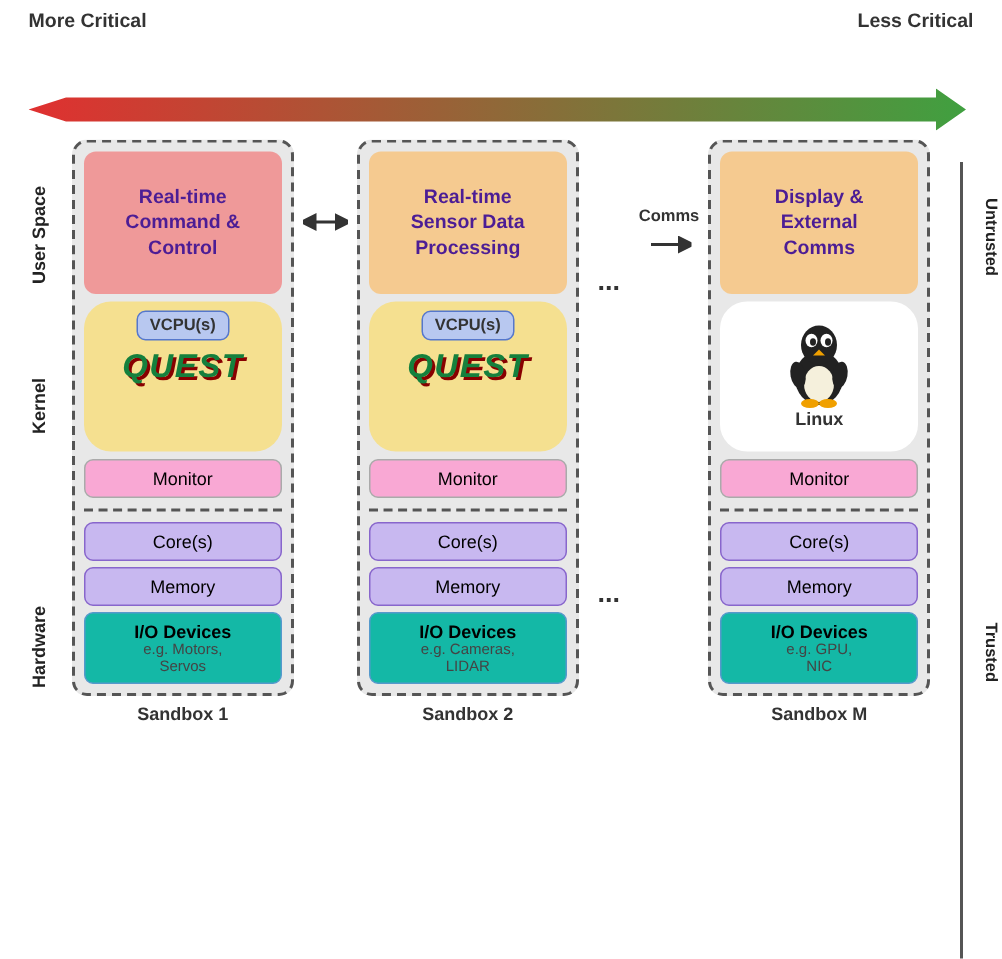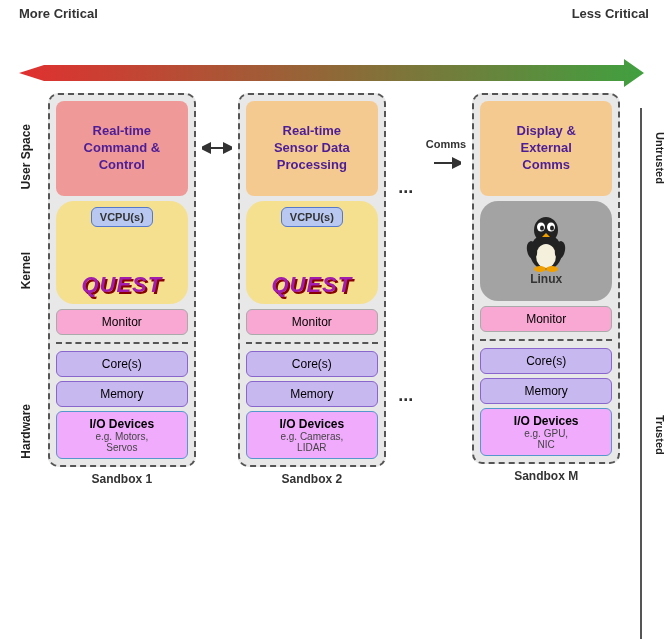--- a/index.html
+++ b/index.html
@@ -60,26 +60,25 @@
       border-radius: 6px;
       padding: 3px 8px;
       font-size: 11px;
       font-weight: bold;
       color: #333;
     }
 
     .quest-text {
       font-size: 22px;
       font-weight: 900;
-      color: #a21caf;
+      color: #15803d;
       font-style: italic;
       font-family: 'Arial Black', Arial, sans-serif;
       text-shadow: 2px 2px 0 #880000;
       letter-spacing: 1px;
-      margin-top: 41px;
     }
 
     .linux-container {
       display: flex;
       flex-direction: column;
       align-items: center;
       justify-content: center;
     }
 
     .linux-label {
@@ -117,21 +116,21 @@
       background: #c8b8f0;
       border: 1.5px solid #8866cc;
       border-radius: 6px;
       padding: 5px 6px;
       text-align: center;
       font-size: 12px;
       width: 100%;
     }
 
     .hw-box.io {
-      background: #f0abfc;
+      background: #14b8a6;
       border-color: #5599cc;
     }
 
     
     .sandbox-label {
       font-size: 12px;
       font-weight: bold;
       margin-top: 5px;
       color: #333;
     }
@@ -387,21 +386,21 @@
         </svg>
       </div>
 
       <div class="sandbox-wrapper">
         <div class="sandbox-box">
 
           <div class="user-space-section peach" style="background:#f5ca90; min-height:95px; font-size:13px; line-height:1.3;">
             Display &amp;<br>External<br>Comms
           </div>
 
-          <div class="kernel-section" style="background:#a3a3a3; min-height:100px; justify-content:center;">
+          <div class="kernel-section" style="background:#ffffff; min-height:100px; justify-content:center;">
             <div class="linux-container">
 
               <svg width="48" height="56" viewBox="0 0 48 56">
 
                 <ellipse cx="24" cy="36" rx="16" ry="18" fill="#222"></ellipse>
 
                 <ellipse cx="24" cy="40" rx="10" ry="12" fill="#f5f0dc"></ellipse>
 
                 <ellipse cx="24" cy="14" rx="12" ry="13" fill="#222"></ellipse>
 

